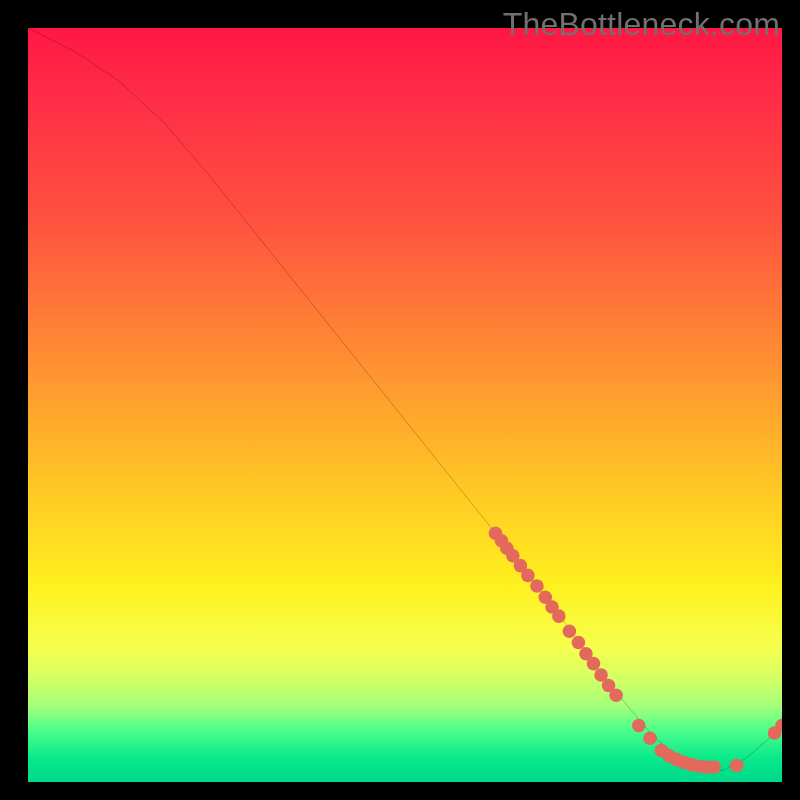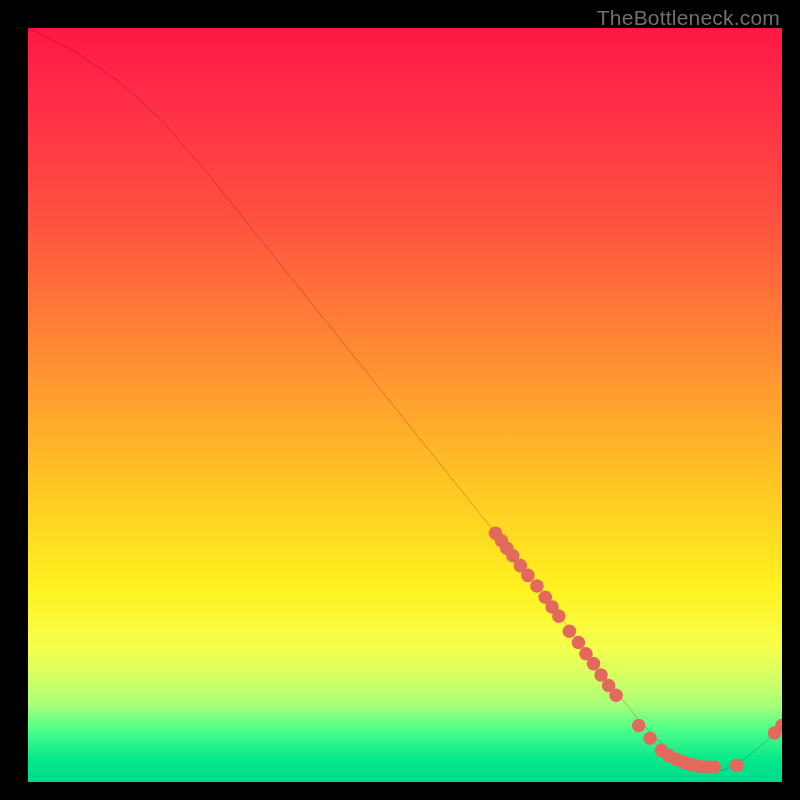--- a/index.html
+++ b/index.html
@@ -15,21 +15,21 @@
     position: relative;
     width: 800px;
     height: 800px;
     background: #000;
   }
   .watermark {
     position: absolute;
     top: 6px;
     right: 20px;
     color: #707070;
-    font-size: 21px;
+    font-size: 32px;
     font-weight: 400;
     z-index: 50;
     letter-spacing: 0.2px;
   }
   
   .plot {
     position: absolute;
     left: 28px;
     right: 18px;
     top: 28px;

